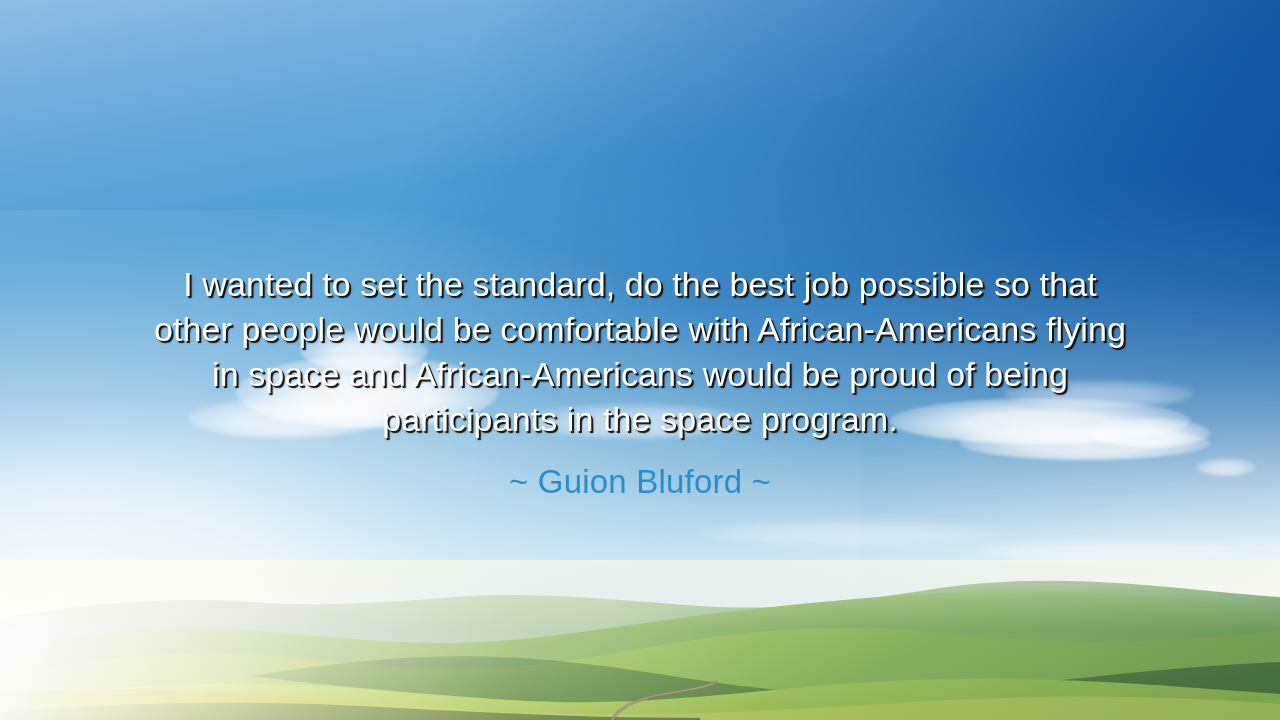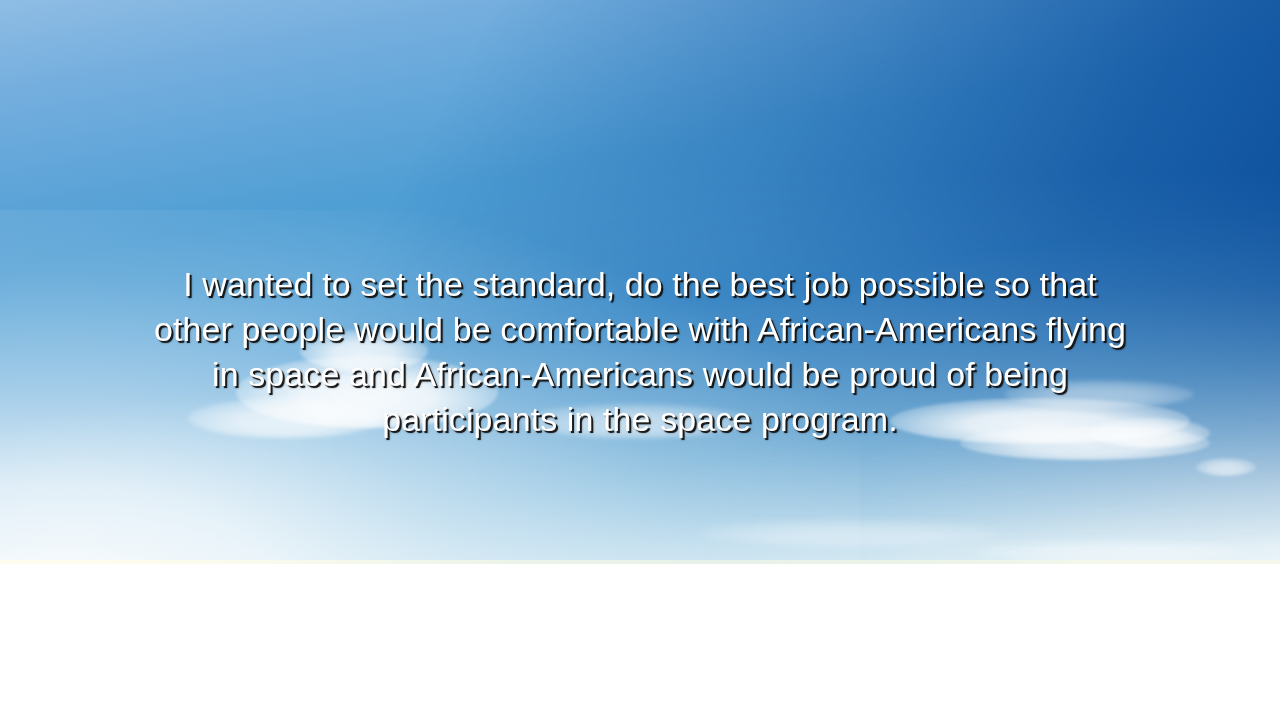--- a/index.html
+++ b/index.html
@@ -7,21 +7,21 @@
     padding: 0;
     width: 1280px;
     height: 720px;
     overflow: hidden;
     background: #ffffff;
   }
 
   #stage {
     position: relative;
     width: 1280px;
-    height: 564px;
+    height: 720px;
     overflow: hidden;
     font-family: "Liberation Sans", sans-serif;
   }
 
   
   .sky-base {
     position: absolute;
     left: 0; top: 0;
     width: 1280px;
     height: 720px;
@@ -243,15 +243,16 @@
 
     <rect x="0" y="560" width="760" height="160" fill="url(#gHazeLeft)"></rect>
     <rect x="0" y="560" width="1280" height="70" fill="url(#gSunGlow)"></rect>
   </svg>
 
   <div class="text-wrap">
     <p class="quote">I wanted to set the standard, do the best job possible so that
 other people would be comfortable with African-Americans flying
 in space and African-Americans would be proud of being
 participants in the space program.</p>
+    <div class="author">~ Guion Bluford ~</div>
   </div>
 
 </div>
 
 </body></html>

